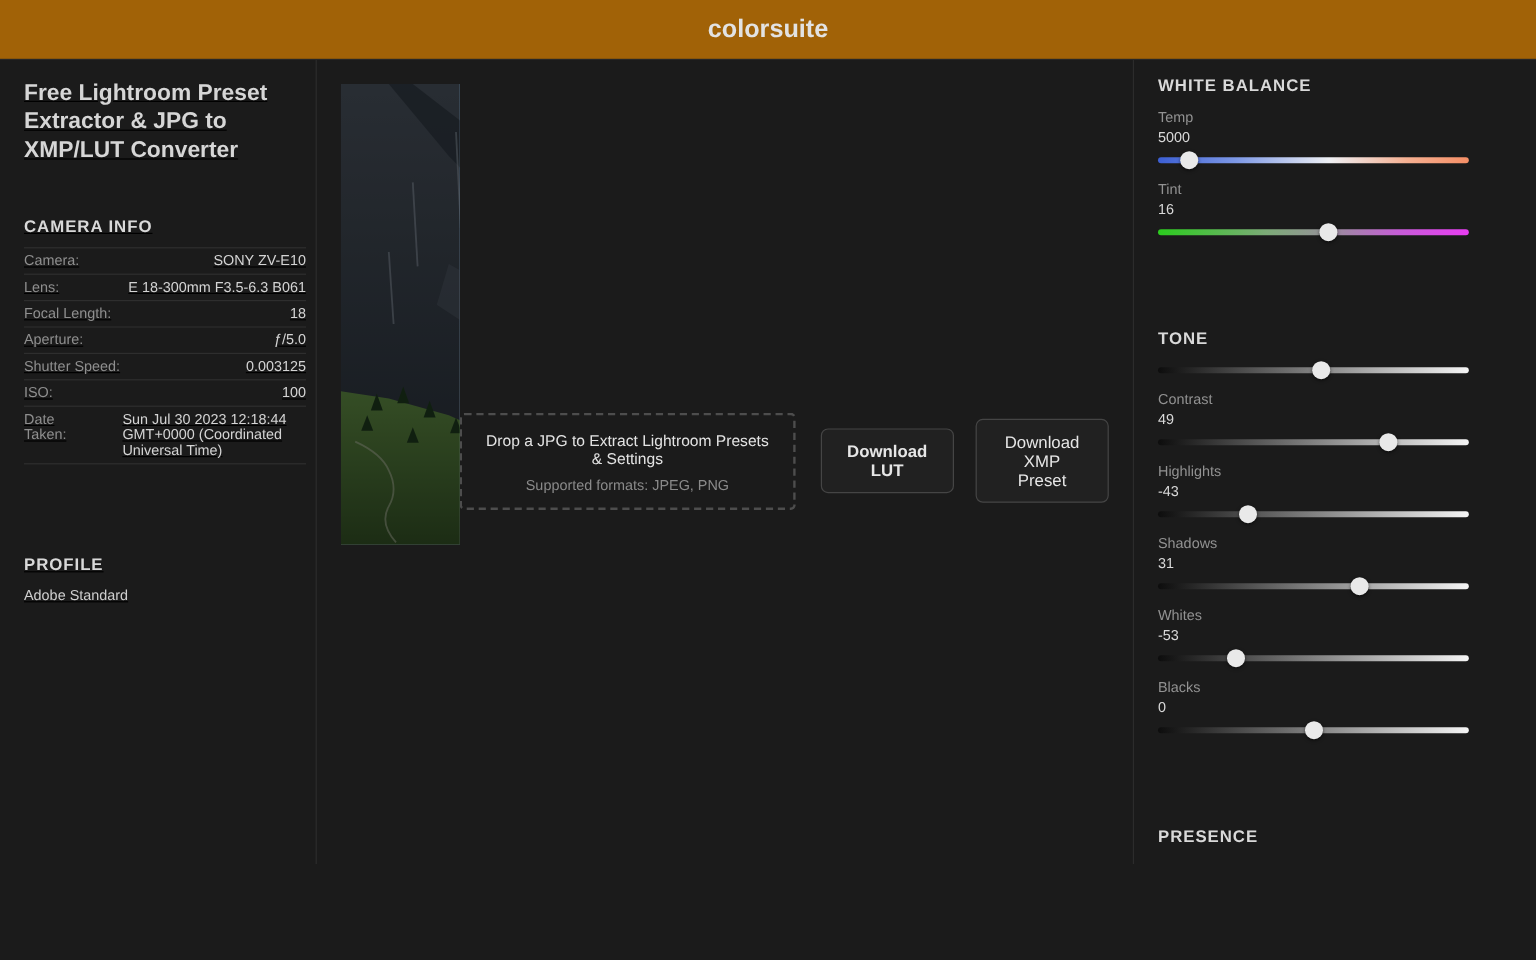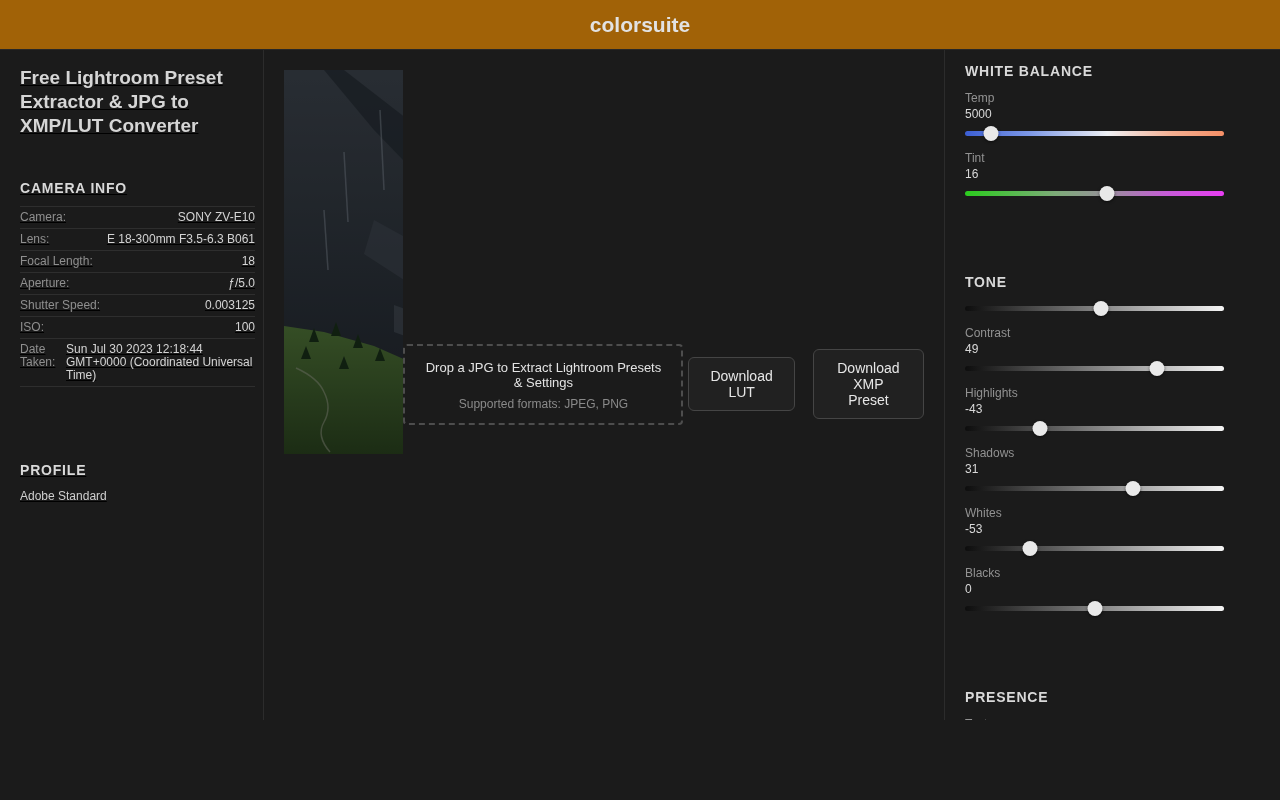--- a/index.html
+++ b/index.html
@@ -18,42 +18,42 @@
   
   .side-title { font-size:19px; line-height:24px; font-weight:bold; color:#d6d6d6; width:212px; }
   .sec-heading { font-size:14px; font-weight:bold; letter-spacing:.8px; color:#d9d9d9; }
   .camera-heading { margin-top:42px; }
   .info-table { margin-top:10px; border-top:1px solid #2e2e2e; }
   .info-row { display:flex; padding:4px 0; border-bottom:1px solid #2e2e2e;
     font-size:12px; line-height:13px; }
   .info-row .lbl { color:#8f8f8f; white-space:nowrap; }
   .info-row .val { flex:1; text-align:right; color:#d4d4d4; }
   .info-row.multiline .lbl { white-space:normal; width:42px; }
-  .info-row.multiline .val { text-align:left; padding-left:4px; }
+  .info-row.multiline .val { text-align:left; padding-left:4px;margin-left:36px; }
   .profile-heading { margin-top:75px; }
   .profile-value { margin-top:11px; font-size:12px; color:#cfcfcf; }
   
   .compare { position:relative; width:576px; height:384px; margin:0 auto; overflow:hidden;
     background:#222; }
   .compare svg { display:block; }
   .divider { position:absolute; top:0; bottom:0; left:287px; width:2px; background:#ffffff; }
   .handle { position:absolute; left:265px; top:169px; width:46px; height:46px; border-radius:50%;
     background:#060606; display:flex; align-items:center; justify-content:center; gap:7px; }
   .tri { width:0; height:0; border-top:6px solid transparent; border-bottom:6px solid transparent; }
   .tri-left  { border-right:8px solid #ffffff; }
   .tri-right { border-left:8px solid #ffffff; }
   
   .bottom-row { display:flex; align-items:center; }
   .dropzone { width:285px; border:2px dashed #4d4d4d; border-radius:4px;
     padding:14px 20px 12px 20px; text-align:center; }
   .dropzone .dz1 { font-size:13px; line-height:15px; color:#e3e3e3; width:236px; margin:0 auto; }
   .dropzone .dz2 { margin-top:7px; font-size:12px; color:#8a8a8a; }
   .btn { background:#212121; border:1px solid #454545; border-radius:6px; color:#e6e6e6;
     font-size:14px; font-family:"Liberation Sans", sans-serif; padding:10px 21px; cursor:pointer; }
-  .btn-lut { margin-left:5px; }
+  .btn-lut { margin-left:21px;font-weight:bold; }
   .btn-xmp { margin-left:18px; }
   
   .adj-section + .adj-section { margin-top:73px; }
   .adj-section .sec-heading { margin-bottom:11px; }
   .slider + .slider { margin-top:9px; }
   .slider-labels { display:flex; justify-content:space-between; font-size:12px; line-height:16px;flex-direction:column; }
   .slider-labels .s-lbl { color:#929292; }
   .slider-labels .s-val { color:#d9d9d9; }
   .track-wrap { position:relative; height:15px; margin-top:4px; }
   .track { position:absolute; left:0; right:0; top:5px; height:5px; border-radius:3px; }

